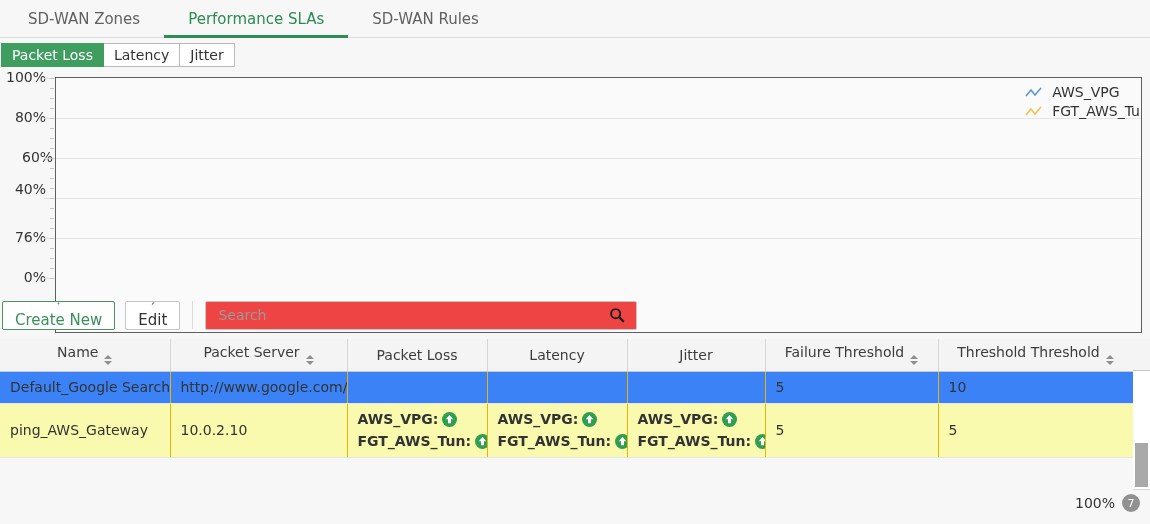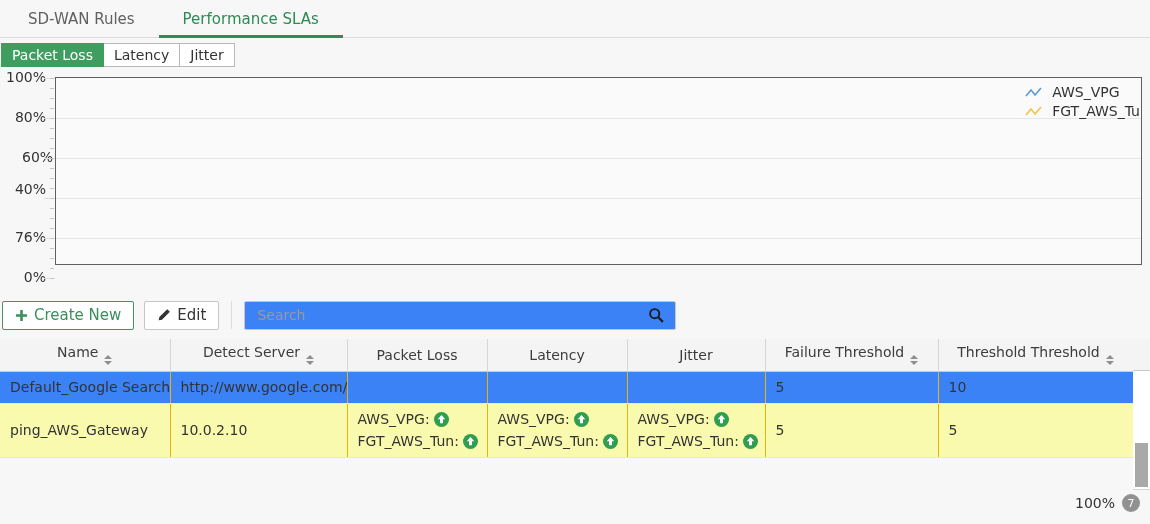--- a/index.html
+++ b/index.html
@@ -17,58 +17,58 @@
   .tab.active { color:#2c8a55; }
   .tab.active::after { content:""; position:absolute; left:0; right:0; bottom:-1px;
     height:3px; background:#2e8c57; }
   
   .subtabs { position:absolute; top:43px; left:2px; display:flex; }
   .subtab { height:24px; display:flex; align-items:center; padding:0 10px;
     background:#fff; border:1px solid #b9b9b9; color:#333; margin-left:-1px; cursor:pointer; }
   .subtab.active { background:#3f9d60; border-color:#3f9d60; color:#fff; z-index:1; }
   
   .chart { position:absolute; top:69px; left:0; width:1150px; height:218px; }
-  .plot { position:absolute; left:55px; top:8px; width:1087px; height:188px;
+  .plot { position:absolute; left:55px; top:8px; width:1087px; height:256px;
     border:1px solid #5f5f5f; background:#fafafa; overflow:hidden;text-decoration:underline; }
   .grid { position:absolute; left:0; right:0; height:1px; background:#e6e6e6; }
   .ylab { position:absolute; left:0; width:46px; text-align:right; color:#333;
     font-size:14px; line-height:16px; }
   .ticks-minor { position:absolute; left:50px; top:9px; width:4px; height:202px;
     background:repeating-linear-gradient(to bottom,#c4c4c4 0 1px,transparent 1px 10px); }
   .ticks-major { position:absolute; left:44px; top:9px; width:11px; height:202px;
     background:repeating-linear-gradient(to bottom,#dcdcdc 0 1px,transparent 1px 40px); }
   .legend { position:absolute; top:6px; right:1px; display:flex; flex-direction:column; gap:3px; }
   .legend-row { display:flex; align-items:center; gap:9px; font-size:14px; color:#333;
     cursor:pointer; white-space:nowrap; }
   
   .toolbar { position:absolute; top:300px; left:2px; height:30px; display:flex; align-items:center; }
   .btn { display:flex; align-items:center; gap:6px; background:#fff;
     border:1px solid #c6c6c6; border-radius:2px; height:29px; padding:0 12px;
-    font-size:15px; color:#333; margin-right:10px; cursor:pointer; }
+    font-size:15px; color:#333; margin-right:10px; cursor:pointer;flex-direction:column; }
   .btn.create { border-color:#4a9365; color:#3a8f5c; }
   .toolbar-divider { width:1px; height:28px; background:#dcdcdc; margin:0 12px 0 2px; }
-  .search { display:flex; align-items:center; background:#3b82f6; border:1px solid #c6c6c6;
+  .search { display:flex; align-items:center; background:#ef4444; border:1px solid #c6c6c6;
     border-radius:2px; height:29px; width:432px; padding:0 4px 0 12px; }
   .search input { flex:1; border:none; outline:none; background:transparent;
     font-family:inherit; font-size:14px; color:#333; }
   .search input::placeholder { color:#9a9a9a; }
   .search-btn { width:30px; height:27px; display:flex; align-items:center; justify-content:center;
     cursor:pointer; background:transparent; border:none; }
   
   table.sla { position:absolute; top:339px; left:0; width:1133px;
     border-collapse:collapse; table-layout:fixed; background:#3b82f6; }
   th { height:32px; background:#f4f4f4; border-bottom:1px solid #c9c9c9;
     border-right:1px solid #d6d6d6; font-weight:normal; font-size:14px; color:#3c3c3c;
     text-align:center; cursor:pointer; white-space:nowrap; }
   td { height:32px; padding:0 10px; border-bottom:1px solid #e6e6e6;
     border-right:1px solid #eab308; font-size:14px; color:#333;
     white-space:nowrap; overflow:hidden; vertical-align:middle; }
   tr.selected td { background:#fafaae; }
   tr.tall td { height:54px; }
-  .metric-line { display:flex; align-items:center; gap:4px; line-height:22px; }
+  .metric-line { display:flex; align-items:center; gap:4px; line-height:22px;font-weight:bold; }
   .sort { display:inline-flex; flex-direction:column; gap:2px; margin-left:6px; vertical-align:-2px; }
   .sort i { width:0; height:0; border-left:4px solid transparent; border-right:4px solid transparent; }
   .sort .up { border-bottom:4px solid #8f8f8f; }
   .sort .dn { border-top:4px solid #8f8f8f; }
   
   .scrollstrip { position:absolute; top:339px; left:1133px; width:17px; height:151px;
     background:#fff; border-bottom:1px solid #d6d6d6; }
   .scrollstrip .head { height:32px; background:#f4f4f4; border-bottom:1px solid #c9c9c9; }
   .scroll-thumb { position:absolute; top:104px; left:2px; width:13px; height:44px;
     background:#a9a9a9; cursor:grab; }
@@ -78,22 +78,23 @@
   .badge { width:18px; height:18px; border-radius:50%; background:#919191; color:#fff;
     font-size:11px; display:flex; align-items:center; justify-content:center; cursor:pointer; }
   .upicon { display:inline-flex; }
 </style>
 </head>
 <body>
 
 <div id="app">
 
   <div class="tabbar">
+    <div class="tab">SD-WAN Zones</div>
+    <div class="tab active">Performance SLAs</div>
     <div class="tab">SD-WAN Rules</div>
-    <div class="tab active">Performance SLAs</div>
   </div>
 
   <div class="subtabs">
     <div class="subtab active">Packet Loss</div>
     <div class="subtab">Latency</div>
     <div class="subtab">Jitter</div>
   </div>
 
   <div class="chart">
     <div class="ylab" style="top:0;">100%</div>
@@ -163,21 +164,21 @@
     </colgroup>
     <thead>
       <tr>
         <th>
           <span>Name</span><span class="sort">
               <i class="up"></i>
               <i class="dn"></i>
             </span>
         </th>
         <th>
-          <span>Detect Server</span><span class="sort">
+          <span>Packet Server</span><span class="sort">
               <i class="up"></i>
               <i class="dn"></i>
             </span>
         </th>
         <th>
           <span>Packet Loss</span>
         </th>
         <th>
           <span>Latency</span>
         </th>

